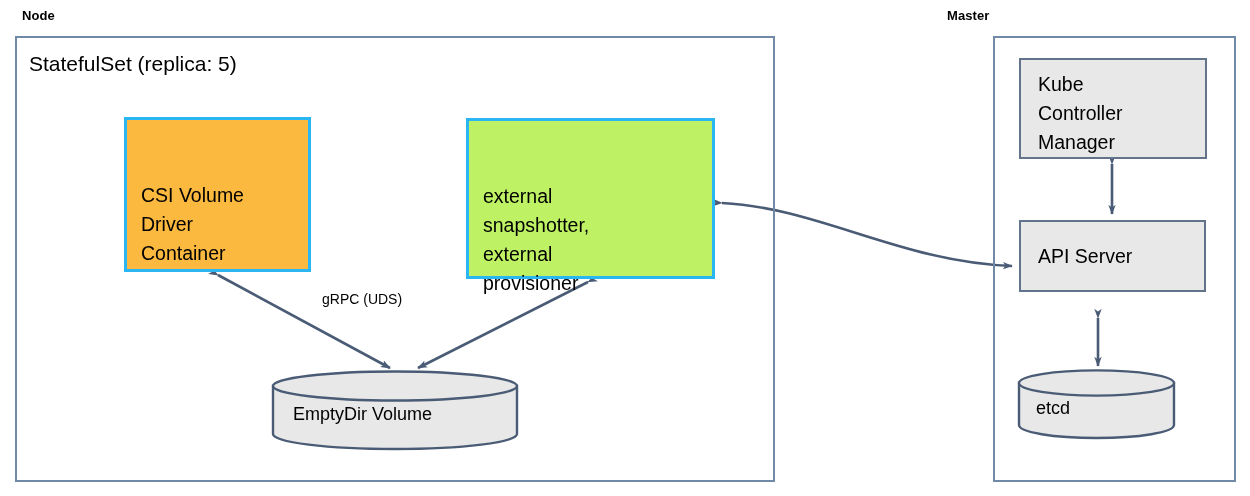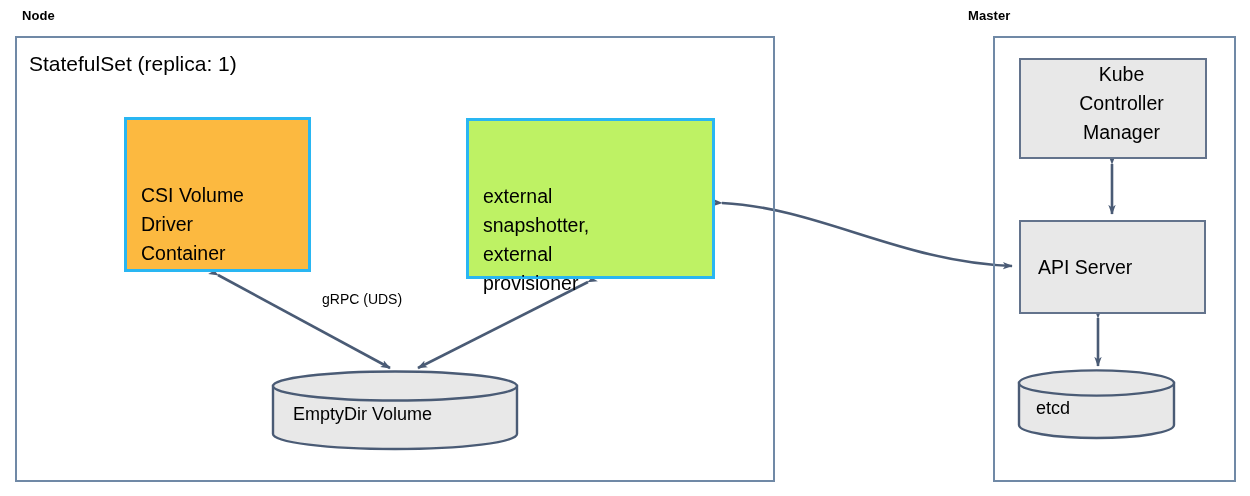--- a/index.html
+++ b/index.html
@@ -120,21 +120,21 @@
 
     <g>
       <line x1="1098" y1="318" x2="1098" y2="366" stroke="#4a5b75" stroke-width="2.6" marker-start="url(#ah)" marker-end="url(#ah2)"></line>
     </g>
   </svg>
 
   <div class="abs group-label" style="left:22px; top:8px;">Node</div>
 
   <div class="abs group-box" style="left:15px; top:36px; width:760px; height:446px;"></div>
 
-  <div class="abs section-title" style="left:29px; top:52px;">StatefulSet (replica: 1)</div>
+  <div class="abs section-title" style="left:29px; top:52px;">StatefulSet (replica: 5)</div>
 
   <div class="abs comp-box box-orange" style="left:124px; top:117px; width:187px; height:155px;">
     <span class="txt">CSI Volume
 Driver
 Container</span>
   </div>
 
   <div class="abs comp-box box-green" style="left:466px; top:118px; width:249px; height:161px;">
     <span class="txt">external
 snapshotter,
@@ -145,31 +145,31 @@
   <div class="abs edge-label" style="left:322px; top:288px;">gRPC (UDS)</div>
 
   <div class="abs cyl" style="left:271px; top:370px; width:272px; height:82px;">
     <svg width="248" height="82" viewBox="0 0 248 82" xmlns="http://www.w3.org/2000/svg">
       <path d="M2,16 L2,64 A122,15 0 0 0 246,64 L246,16 Z" fill="#e8e8e8" stroke="#4a5b75" stroke-width="2.4"></path>
       <ellipse cx="124" cy="16" rx="122" ry="14.5" fill="#e8e8e8" stroke="#4a5b75" stroke-width="2.4"></ellipse>
     </svg>
     <span class="cyl-label" style="left:22px; top:33px;">EmptyDir Volume</span>
   </div>
 
-  <div class="abs group-label" style="left:968px; top:8px;">Master</div>
+  <div class="abs group-label" style="left:947px; top:8px;">Master</div>
 
   <div class="abs group-box" style="left:993px; top:36px; width:243px; height:446px;"></div>
 
-  <div class="abs grey-box" style="left:1019px; top:58px; width:188px; height:101px; padding-top:0;text-align:center;">
+  <div class="abs grey-box" style="left:1019px; top:58px; width:188px; height:101px; padding-top:10px;">
     <span class="txt">Kube
 Controller
 Manager</span>
   </div>
 
-  <div class="abs grey-box centerline" style="left:1019px; top:220px; width:187px; height:94px;">
+  <div class="abs grey-box centerline" style="left:1019px; top:220px; width:187px; height:72px;">
     <span class="txt">API Server</span>
   </div>
 
   <div class="abs cyl" style="left:1017px; top:369px; width:168px; height:72px;">
     <svg width="159" height="72" viewBox="0 0 159 72" xmlns="http://www.w3.org/2000/svg">
       <path d="M2,14 L2,56 A77.5,13 0 0 0 157,56 L157,14 Z" fill="#e8e8e8" stroke="#4a5b75" stroke-width="2.4"></path>
       <ellipse cx="79.5" cy="14" rx="77.5" ry="12.6" fill="#e8e8e8" stroke="#4a5b75" stroke-width="2.4"></ellipse>
     </svg>
     <span class="cyl-label" style="left:19px; top:28px;">etcd</span>
   </div>

